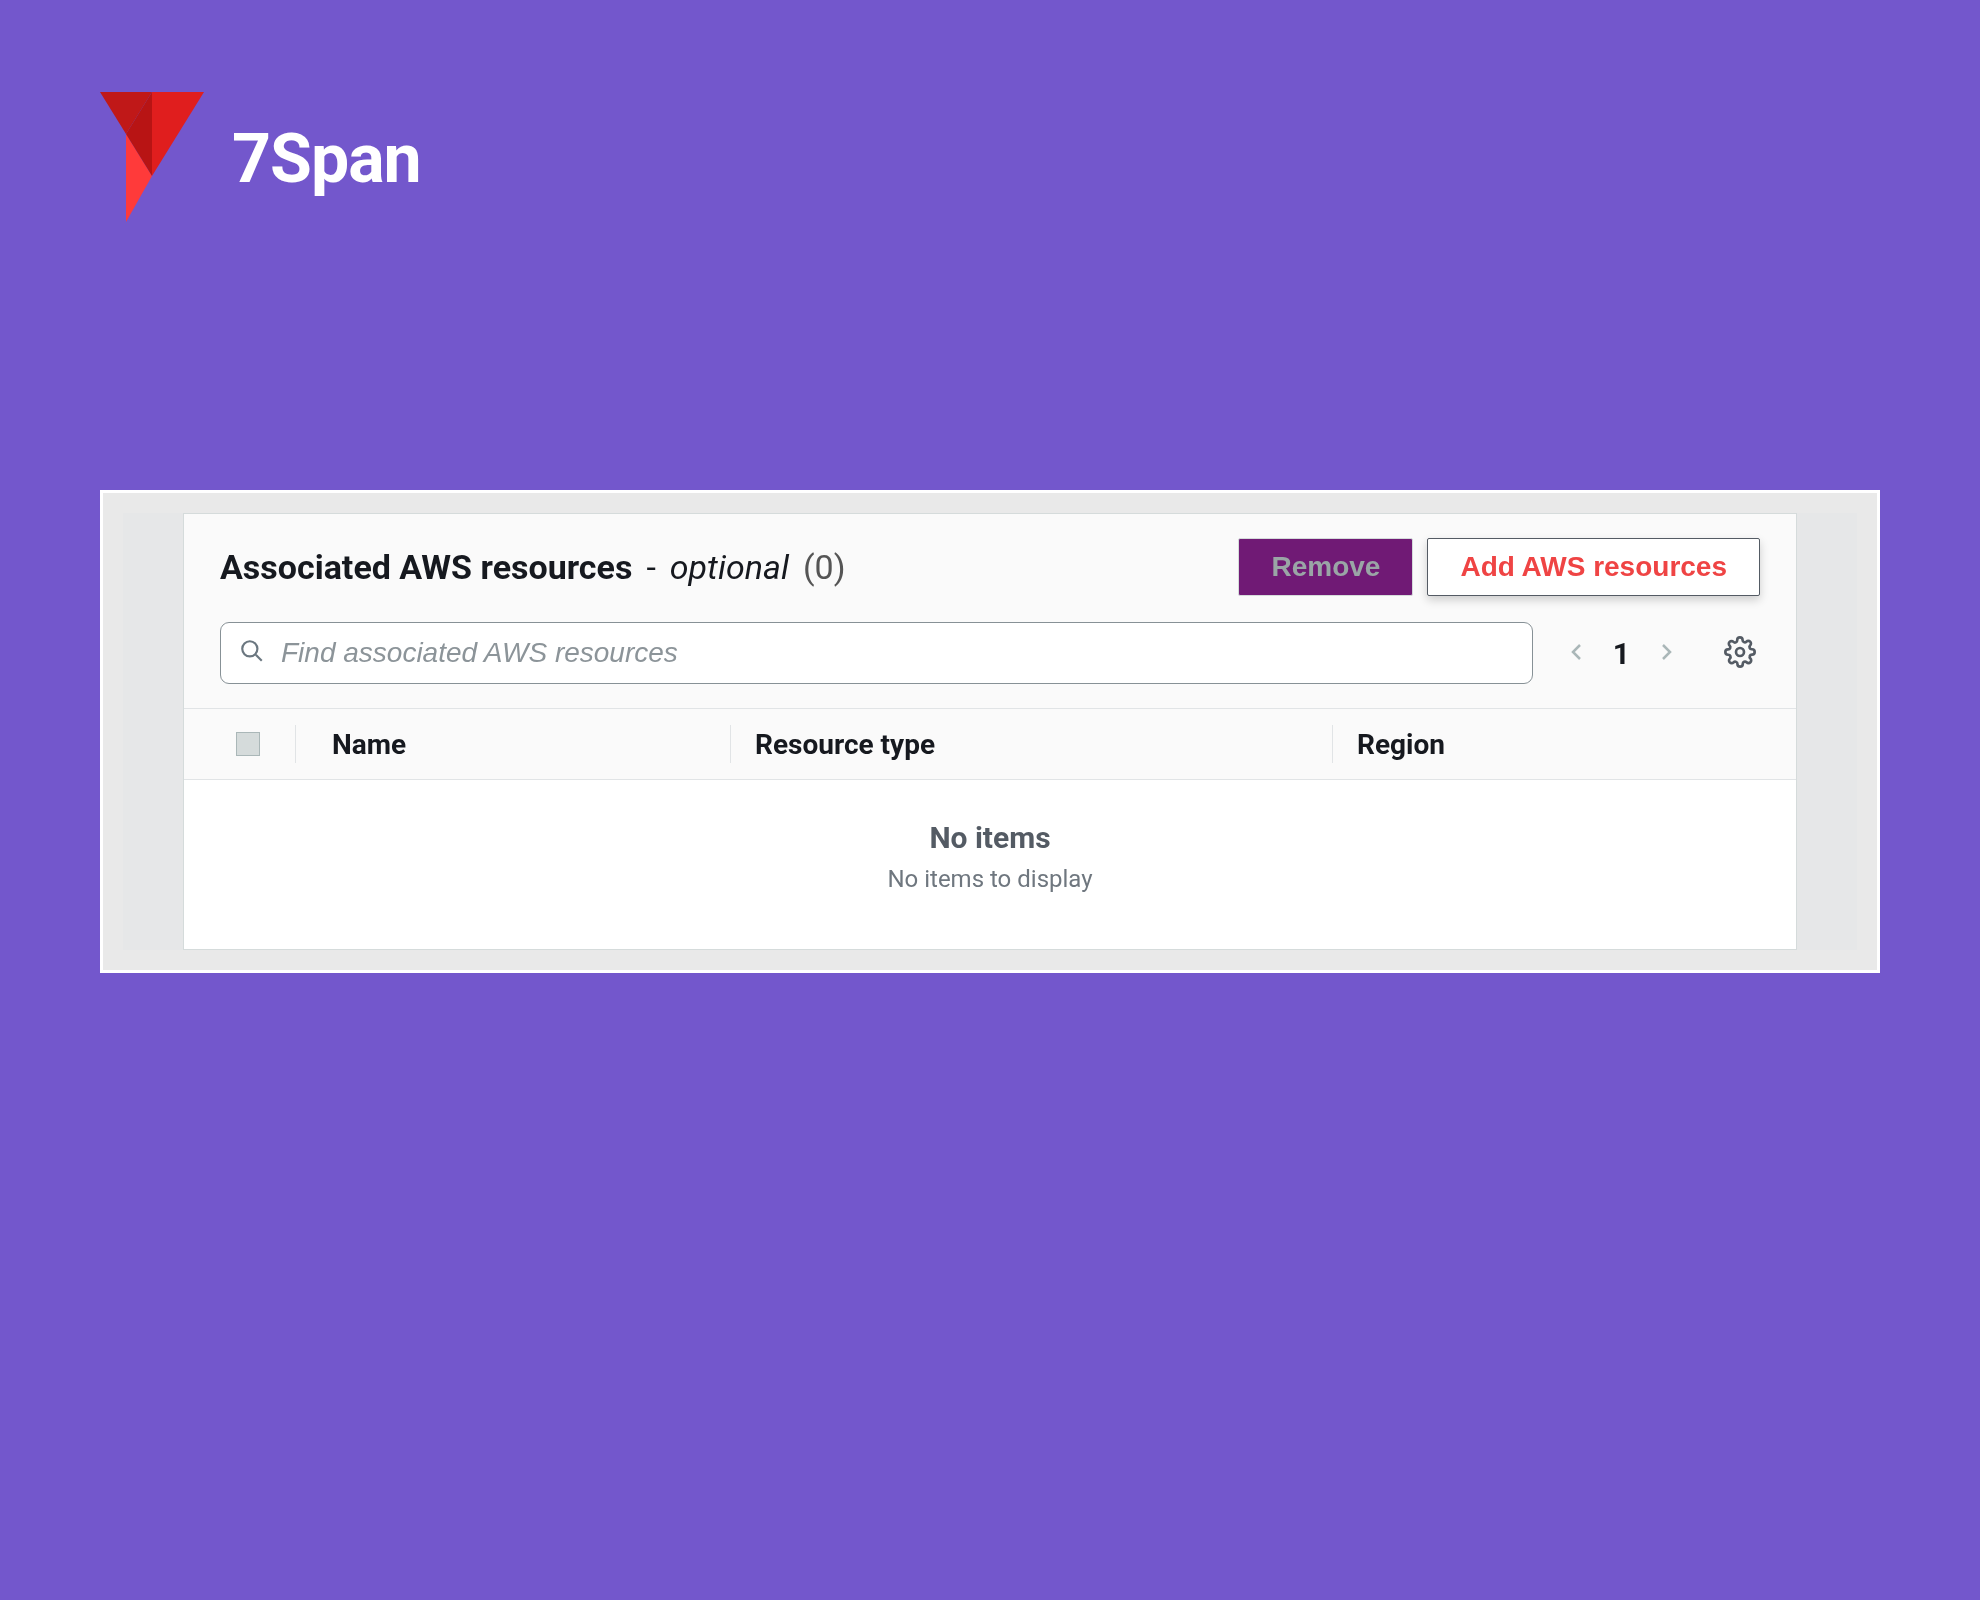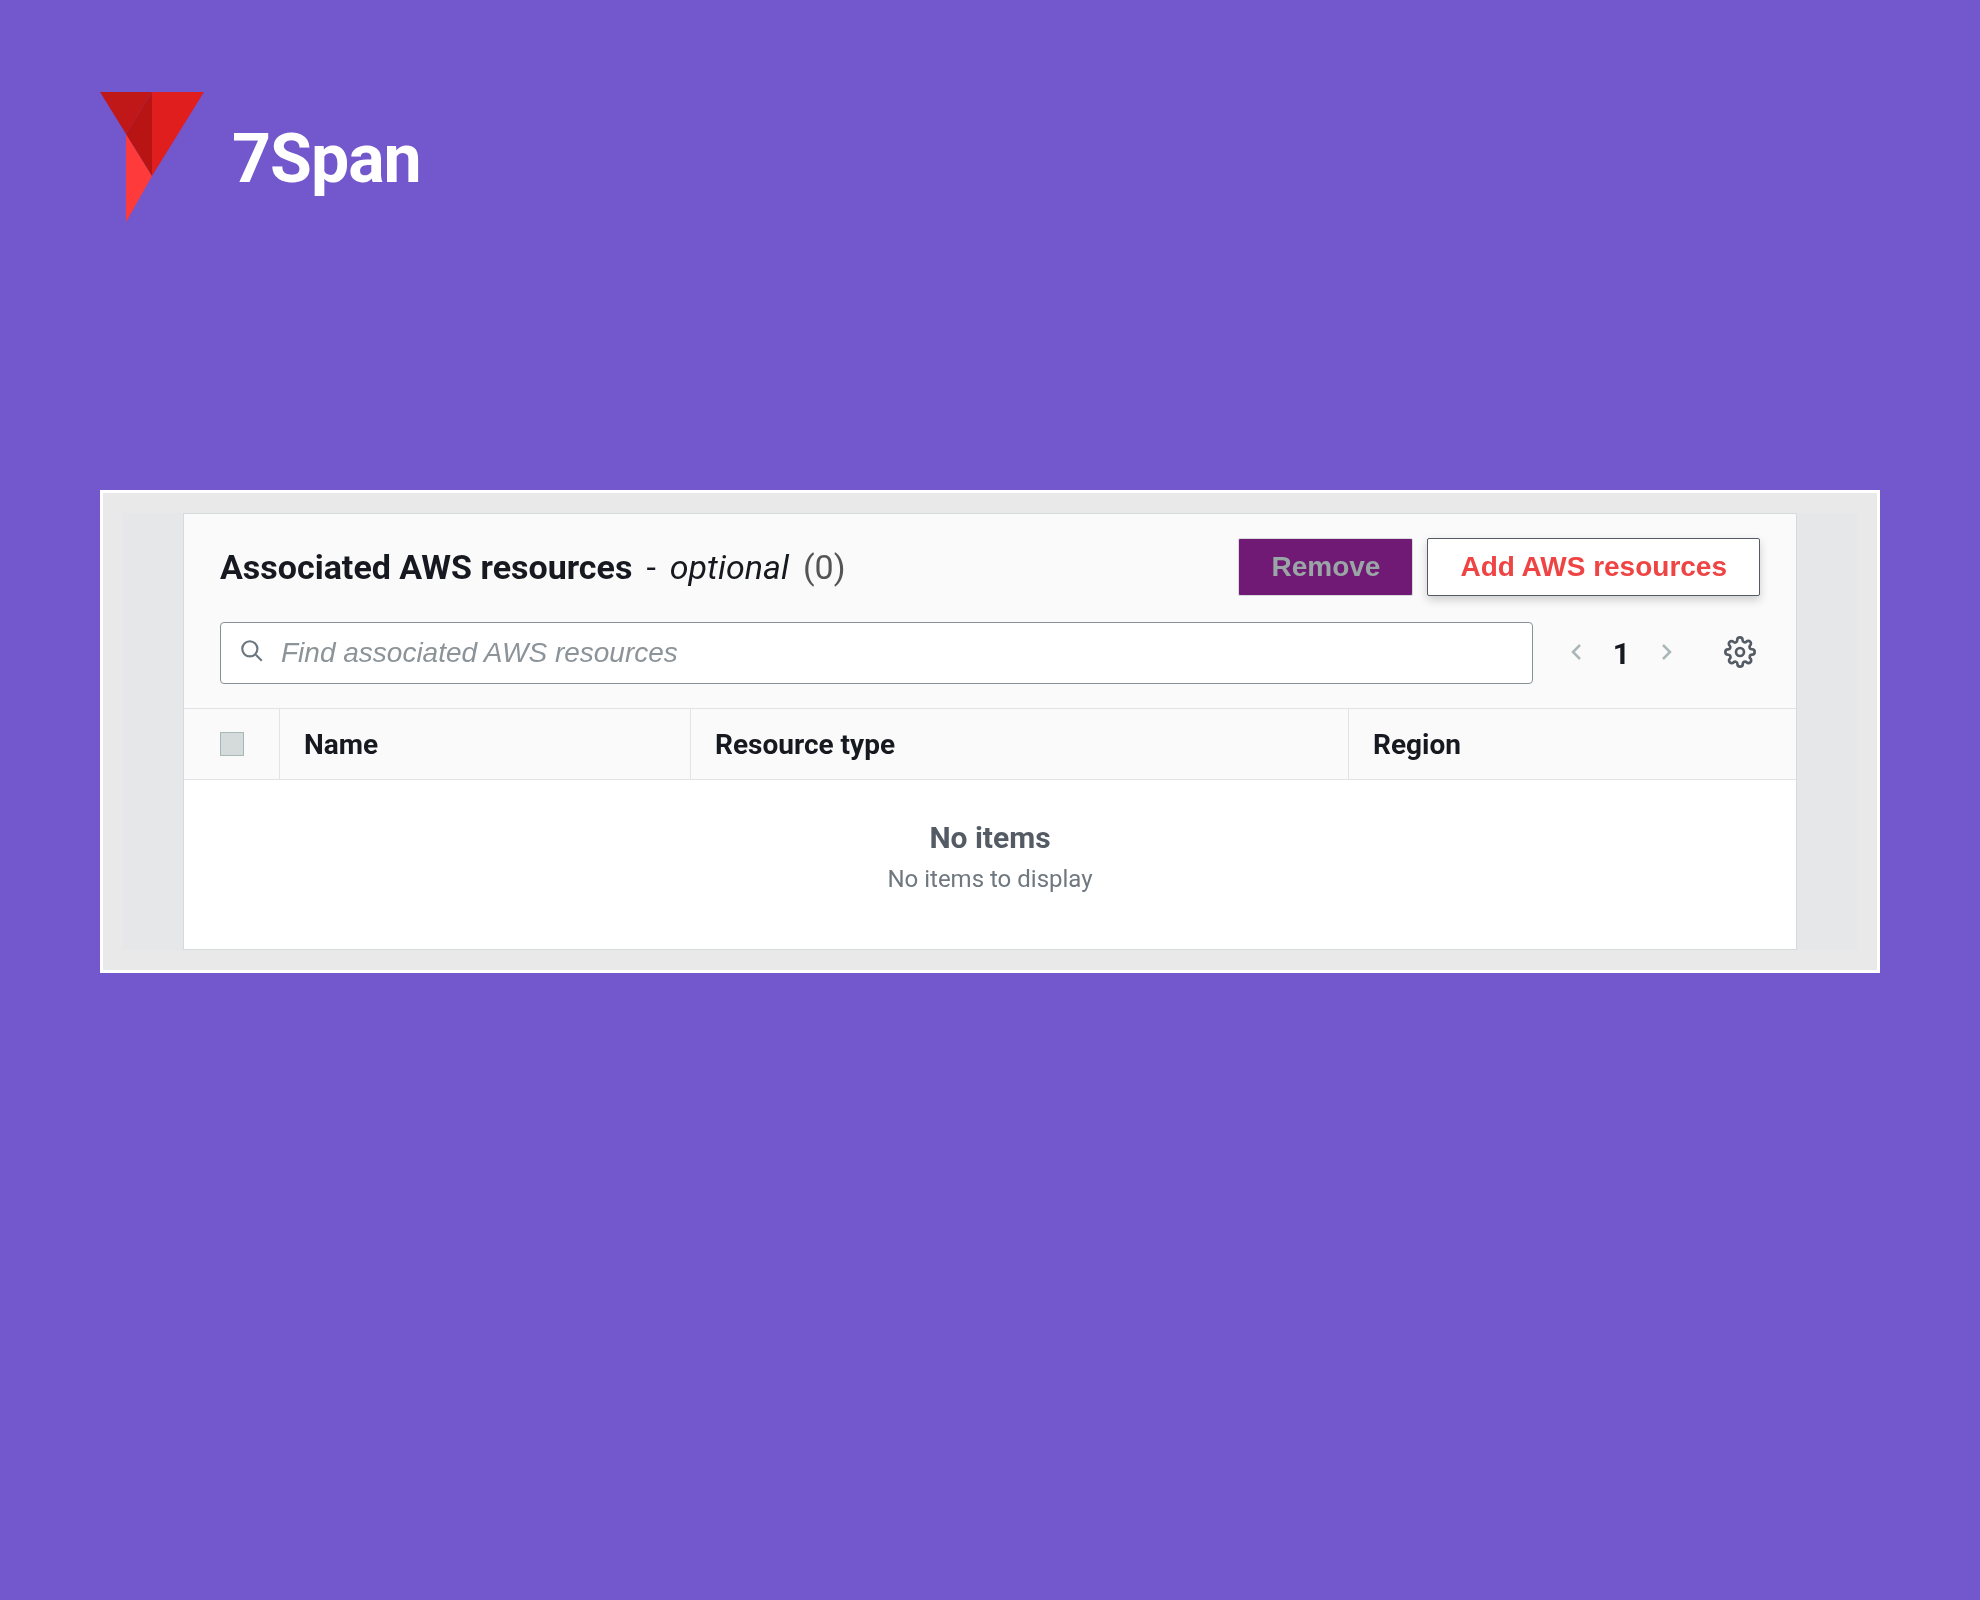--- a/index.html
+++ b/index.html
@@ -116,21 +116,21 @@
   }
   .search-box {
     flex: 1 1 auto;
     display: flex;
     align-items: center;
     border: 1.5px solid #879196;
     background: #ffffff;
     height: 62px;
     padding: 0 18px;
     gap: 16px;
-    border-radius: 4px;
+    border-radius: 9px;
   }
   .search-box input {
     flex: 1;
     border: none;
     outline: none;
     font-size: 28px;
     font-style: italic;
     color: #6b7780;
   }
   .search-box input::placeholder {
@@ -164,22 +164,23 @@
     margin-left: 10px;
   }
 
   
   .table-header {
     display: flex;
     align-items: flex-start;
     border-top: 1px solid #e1e4e6;
     border-bottom: 1px solid #e1e4e6;
     background: #fafafa;
-    padding: 0;
+    padding: 16px;
     height: 72px;
+    gap: 12px;
   }
   .th {
     font-size: 28px;
     font-weight: 700;
     color: #16191f;
     padding: 0 24px;
     display: flex;
     align-items: center;
     height: 100%;
   }

